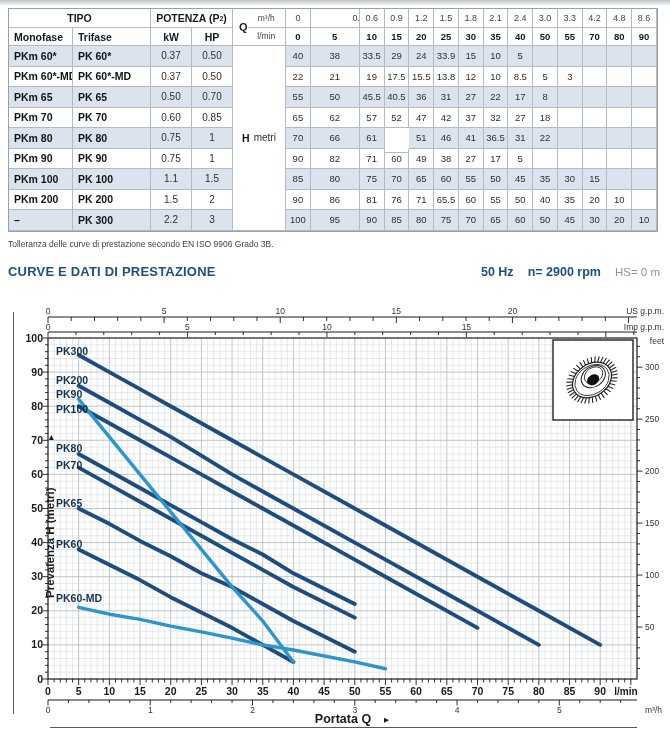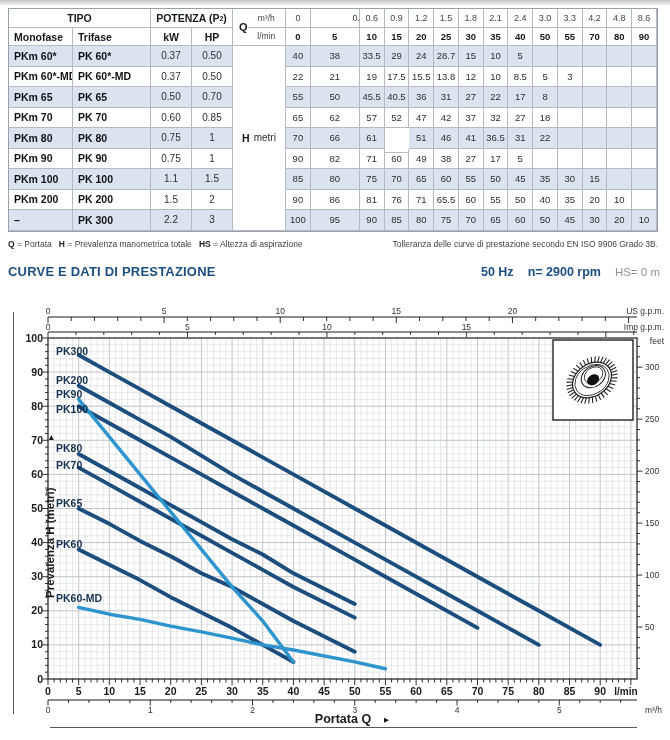--- a/index.html
+++ b/index.html
@@ -101,21 +101,21 @@
     <div class="c name stripe" style="grid-area: 3 / 1;">PKm 60*</div>
     <div class="c name stripe" style="grid-area: 3 / 2;">PK 60*</div>
     <div class="c pnum stripe" style="grid-area: 3 / 3;">0.37</div>
     <div class="c pnum stripe" style="grid-area: 3 / 4;">0.50</div>
     <div class="c hcell" style="grid-area: 3 / 5 / 12;"><b>H</b>metri</div>
     <div class="c dnum stripe" style="grid-area: 3 / 6;">40</div>
     <div class="c dnum stripe" style="grid-area: 3 / 7;">38</div>
     <div class="c dnum stripe" style="grid-area: 3 / 8;">33.5</div>
     <div class="c dnum stripe" style="grid-area: 3 / 9;">29</div>
     <div class="c dnum stripe" style="grid-area: 3 / 10;">24</div>
-    <div class="c dnum stripe" style="grid-area: 3 / 11;">28.7</div>
+    <div class="c dnum stripe" style="grid-area: 3 / 11;">33.9</div>
     <div class="c dnum stripe" style="grid-area: 3 / 12;">15</div>
     <div class="c dnum stripe" style="grid-area: 3 / 13;">10</div>
     <div class="c dnum stripe" style="grid-area: 3 / 14;">5</div>
     <div class="c dnum stripe" style="grid-area: 3 / 15;"></div>
     <div class="c dnum stripe" style="grid-area: 3 / 16;"></div>
     <div class="c dnum stripe" style="grid-area: 3 / 17;"></div>
     <div class="c dnum stripe" style="grid-area: 3 / 18;"></div>
     <div class="c dnum stripe" style="grid-area: 3 / 19;"></div>
     <div class="c name" style="grid-area: 4 / 1;">PKm 60*-MD</div>
     <div class="c name" style="grid-area: 4 / 2;">PK 60*-MD</div>
@@ -257,21 +257,20 @@
     <div class="c dnum stripe" style="grid-area: 11 / 13;">65</div>
     <div class="c dnum stripe" style="grid-area: 11 / 14;">60</div>
     <div class="c dnum stripe" style="grid-area: 11 / 15;">50</div>
     <div class="c dnum stripe" style="grid-area: 11 / 16;">45</div>
     <div class="c dnum stripe" style="grid-area: 11 / 17;">30</div>
     <div class="c dnum stripe" style="grid-area: 11 / 18;">20</div>
     <div class="c dnum stripe" style="grid-area: 11 / 19;">10</div>
   </div>
 
 <div class="foot">
-  <span><b>Q</b> = Portata&nbsp;&nbsp;&nbsp;<b>H</b> = Prevalenza manometrica totale&nbsp;&nbsp;&nbsp;<b>HS</b> = Altezza di aspirazione</span>
   <span>Tolleranza delle curve di prestazione secondo EN ISO 9906 Grado 3B.</span>
 </div>
 
 <div class="sect">
   <span class="sect-title">CURVE E DATI DI PRESTAZIONE</span>
   <span class="sect-right">
     <span class="sect-strong">50 Hz</span>
     <span class="sect-strong">n= 2900 rpm</span>
     <span class="sect-dim">HS= 0 m</span>
   </span>

